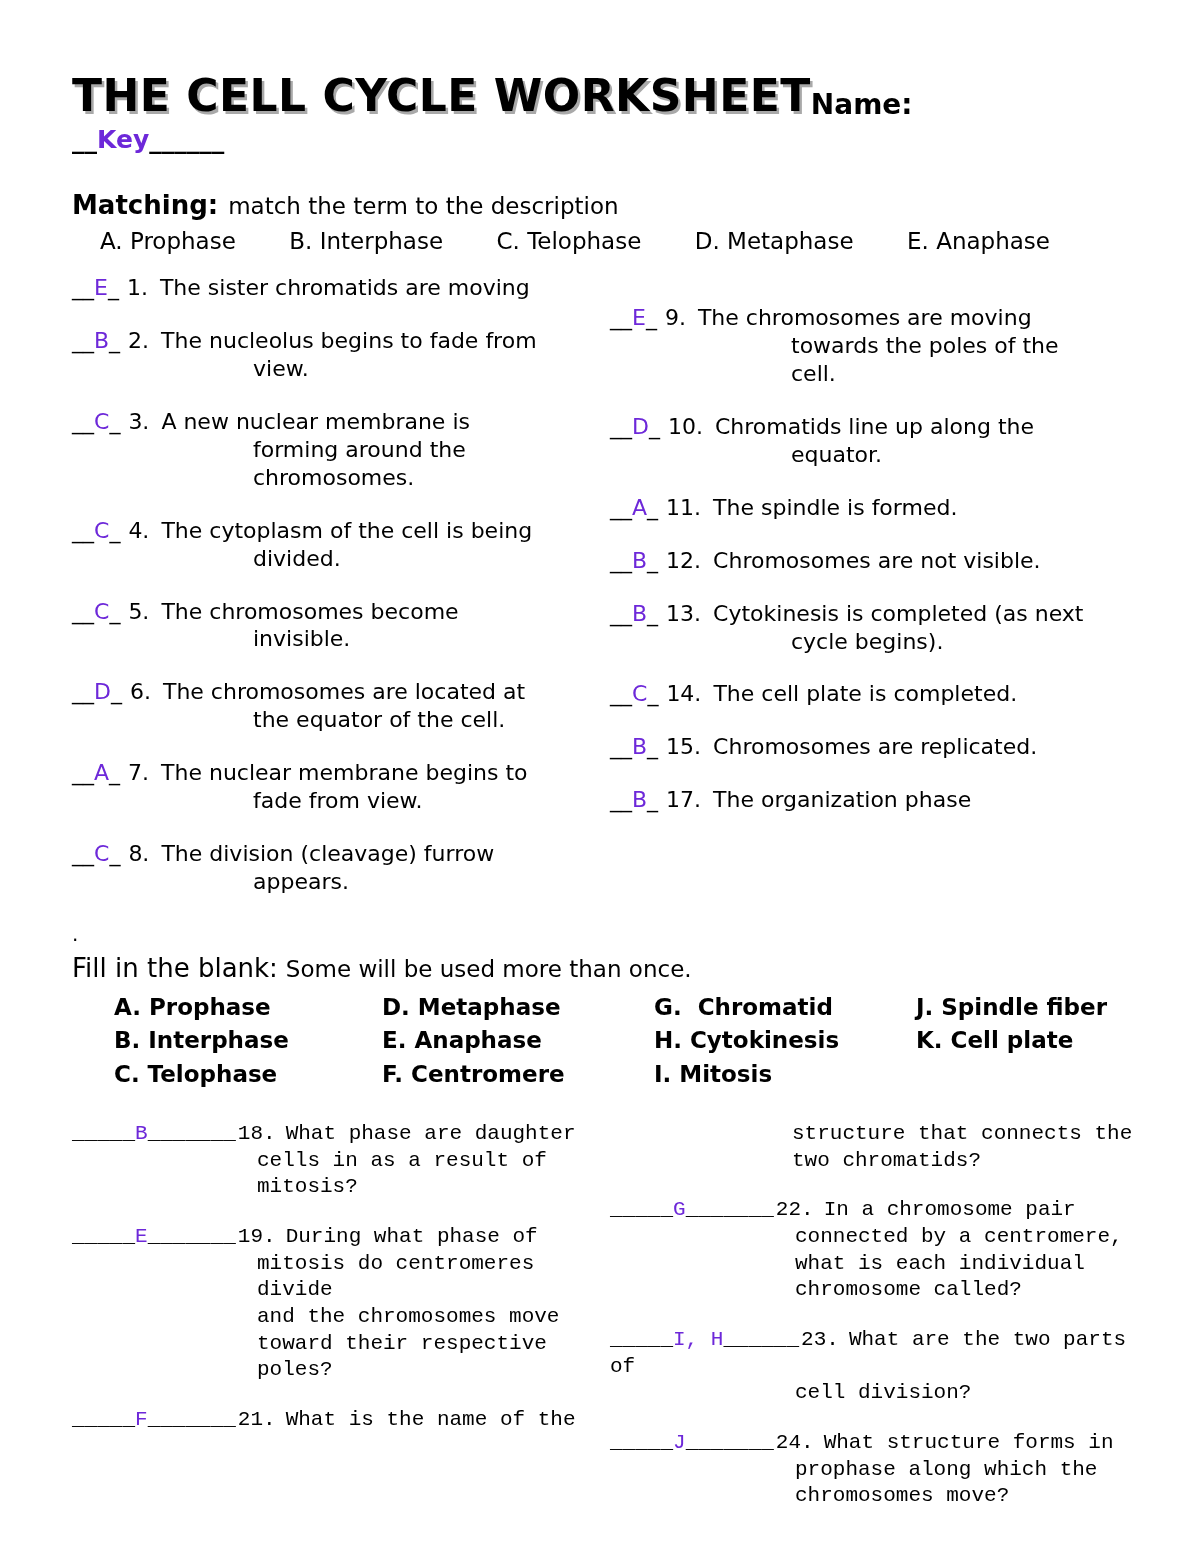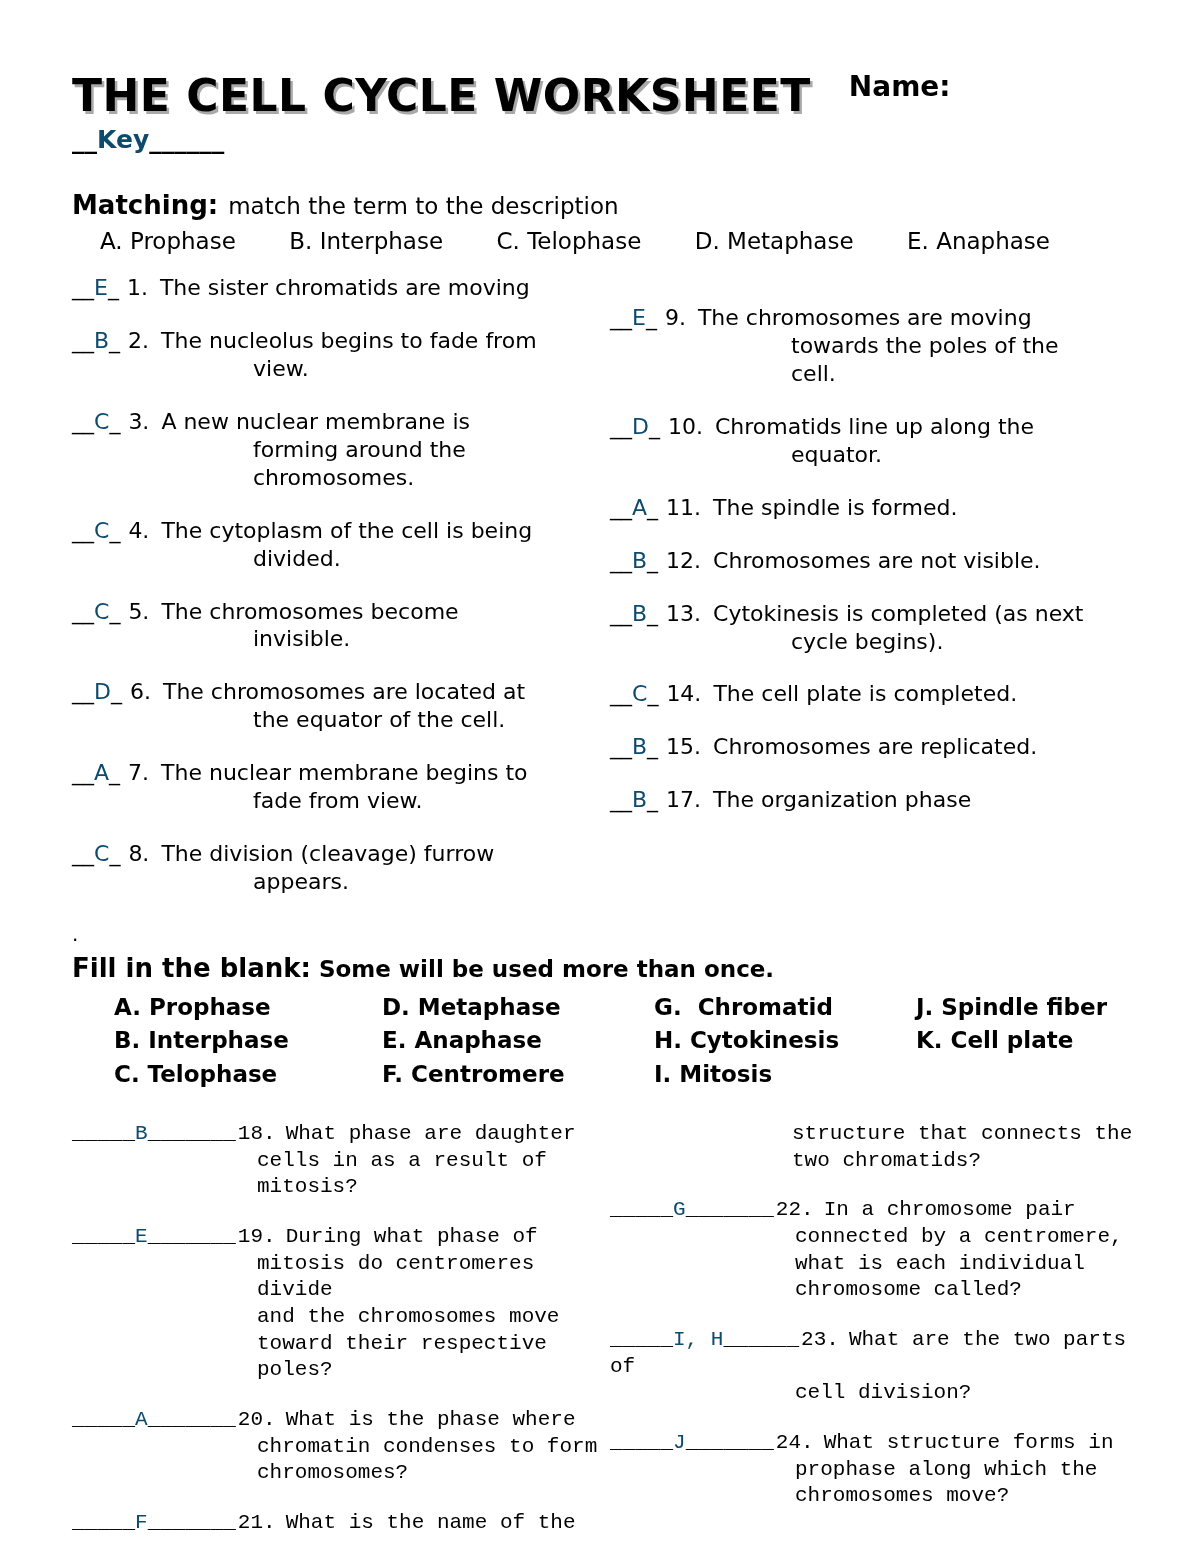--- a/index.html
+++ b/index.html
@@ -5,50 +5,50 @@
   * { margin:0; padding:0; box-sizing:border-box; }
   html, body { background:#ffffff; }
   body {
     width:1200px; height:1553px;
     font-family:"DejaVu Sans", sans-serif;
     color:#000;
     overflow:hidden;
   }
   .page { padding:70px 62px 0 72px; }
 
-  .title-row { display:flex; align-items:flex-start; gap:38px; }
+  .title-row { display:flex; align-items:flex-end; }
   .title {
     font-size:44px; font-weight:bold; letter-spacing:0.5px;
     text-shadow:2.5px 2.5px 0 #a9a9a9;
     white-space:nowrap;
   }
   .name-label { font-size:28px; font-weight:bold; }
 
   .key-line { font-size:25px; font-weight:bold; margin-top:4px; }
-  .ans { color:#0c4a6e; }
+  .ans { color:#6d28d9; }
 
   .matching-heading { margin-top:36px; font-size:23px; }
   .matching-heading .mh-bold { font-size:26px; font-weight:bold; margin-right:10px; }
 
   .options-row {
     display:flex; justify-content:space-between;
     margin-top:8px; padding:0 88px 0 28px;
     font-size:23px;
   }
 
   .match-cols { display:grid; grid-template-columns:538px 1fr; margin-top:20px; }
   .m-item { font-size:22px; line-height:1.27; margin-bottom:25px; }
   .m-item .cont { padding-left:181px; }
   .blank { margin-right:8px; white-space:pre; }
   .num { margin-right:12px; }
   .col-right { padding-top:30px; }
 
   .footnote { font-size:20px; line-height:26px; }
 
-  .fill-heading { margin-top:6px; font-size:23px; font-weight:bold; }
+  .fill-heading { margin-top:6px; font-size:23px; font-weight:normal; }
   .fill-heading .fh-big { font-size:26px; margin-right:8px; }
 
   .word-bank { margin-top:8px; padding-left:42px; font-weight:bold; font-size:23px; line-height:1.45; }
   .wb-row { display:grid; grid-template-columns:268px 272px 262px auto; }
   .wb-cell { white-space:pre; }
 
   .fill-cols { display:grid; grid-template-columns:538px 1fr; margin-top:30px;font-family:Liberation Mono, monospace; }
   .f-item { font-size:21px; line-height:1.27; margin-bottom:23px; }
   .f-item .blank { margin-right:2px; }
   .f-item .num { margin-right:10px; }
@@ -179,25 +179,20 @@
           <div class="line cont">cells in as a result of mitosis?</div>
         </div>
         <div class="f-item">
           <div class="line first"><span class="blank"><span>_____</span><span class="ans">E</span><span>_______</span></span><span class="num">19.</span><span class="txt">During what phase of</span></div>
           <div class="line cont">mitosis do centromeres divide</div>
           <div class="line cont">and the chromosomes move</div>
           <div class="line cont">toward their respective</div>
           <div class="line cont">poles?</div>
         </div>
         <div class="f-item">
-          <div class="line first"><span class="blank"><span>_____</span><span class="ans">A</span><span>_______</span></span><span class="num">20.</span><span class="txt">What is the phase where</span></div>
-          <div class="line cont">chromatin condenses to form</div>
-          <div class="line cont">chromosomes?</div>
-        </div>
-        <div class="f-item">
           <div class="line first"><span class="blank"><span>_____</span><span class="ans">F</span><span>_______</span></span><span class="num">21.</span><span class="txt">What is the name of the</span></div>
         </div>
       </div>
     <div id="fill-right">
         <div class="f-item continuation">
           <div class="line cont">structure that connects the</div>
           <div class="line cont">two chromatids?</div>
         </div>
         <div class="f-item">
           <div class="line first"><span class="blank"><span>_____</span><span class="ans">G</span><span>_______</span></span><span class="num">22.</span><span class="txt">In a chromosome pair</span></div>

